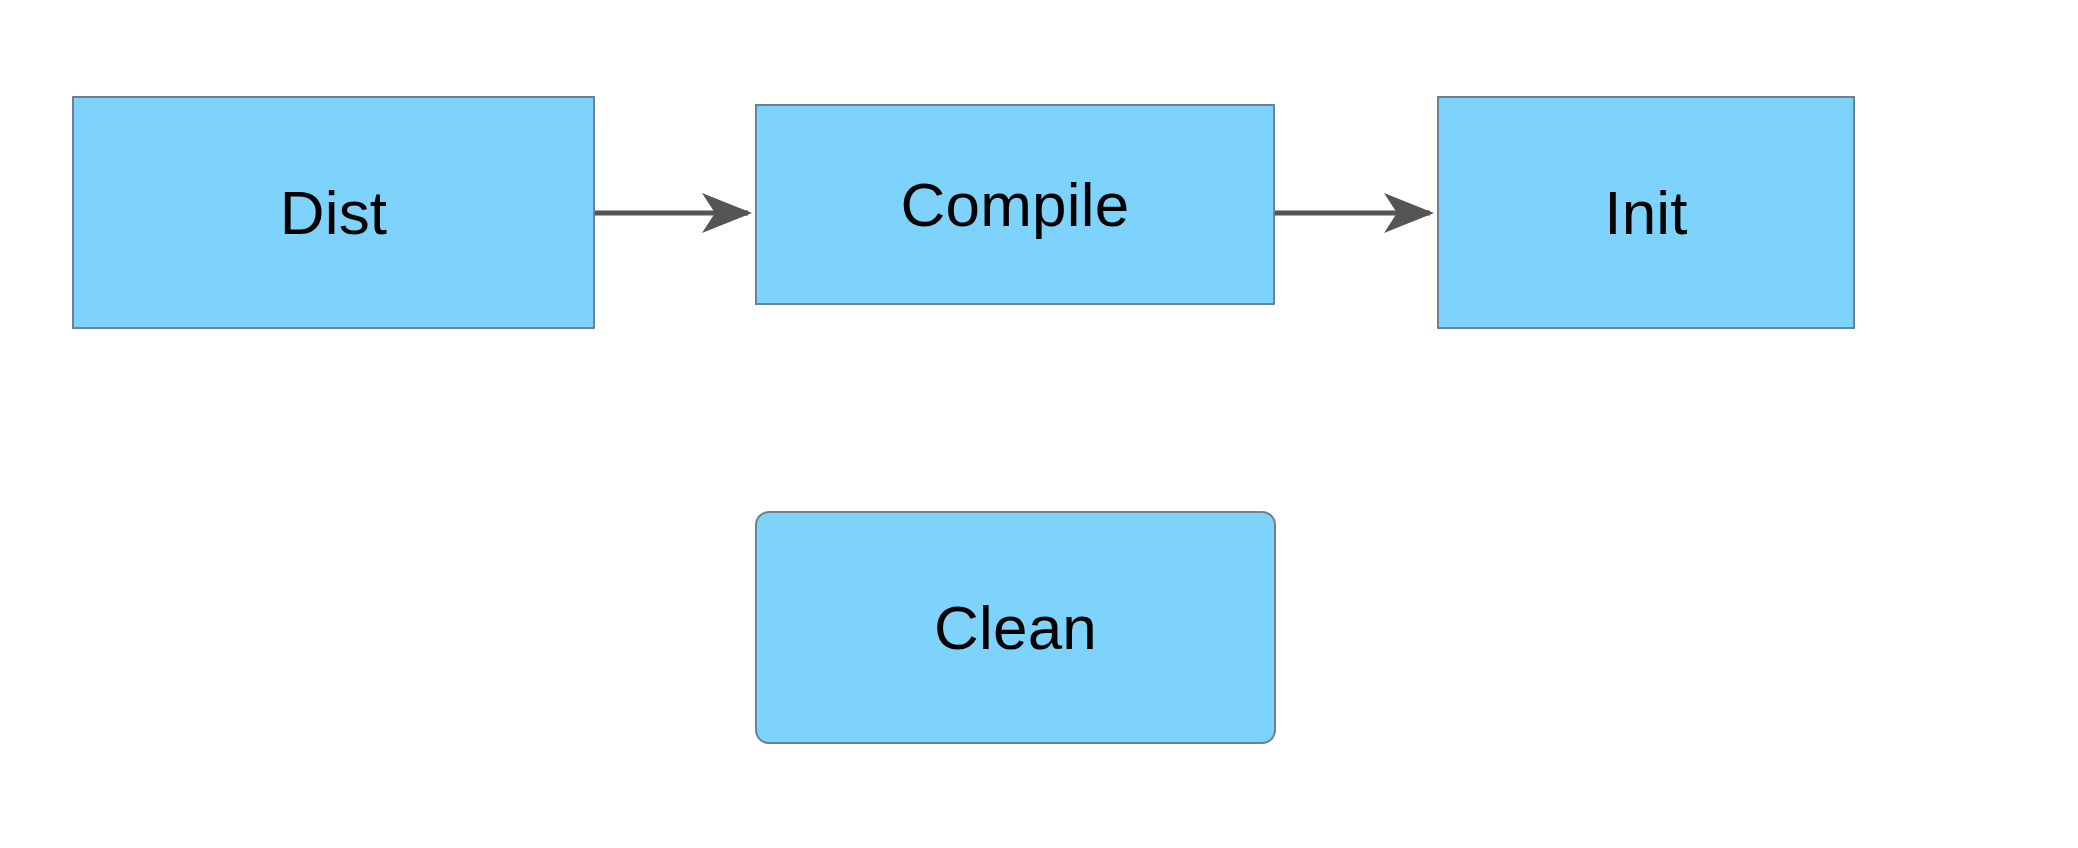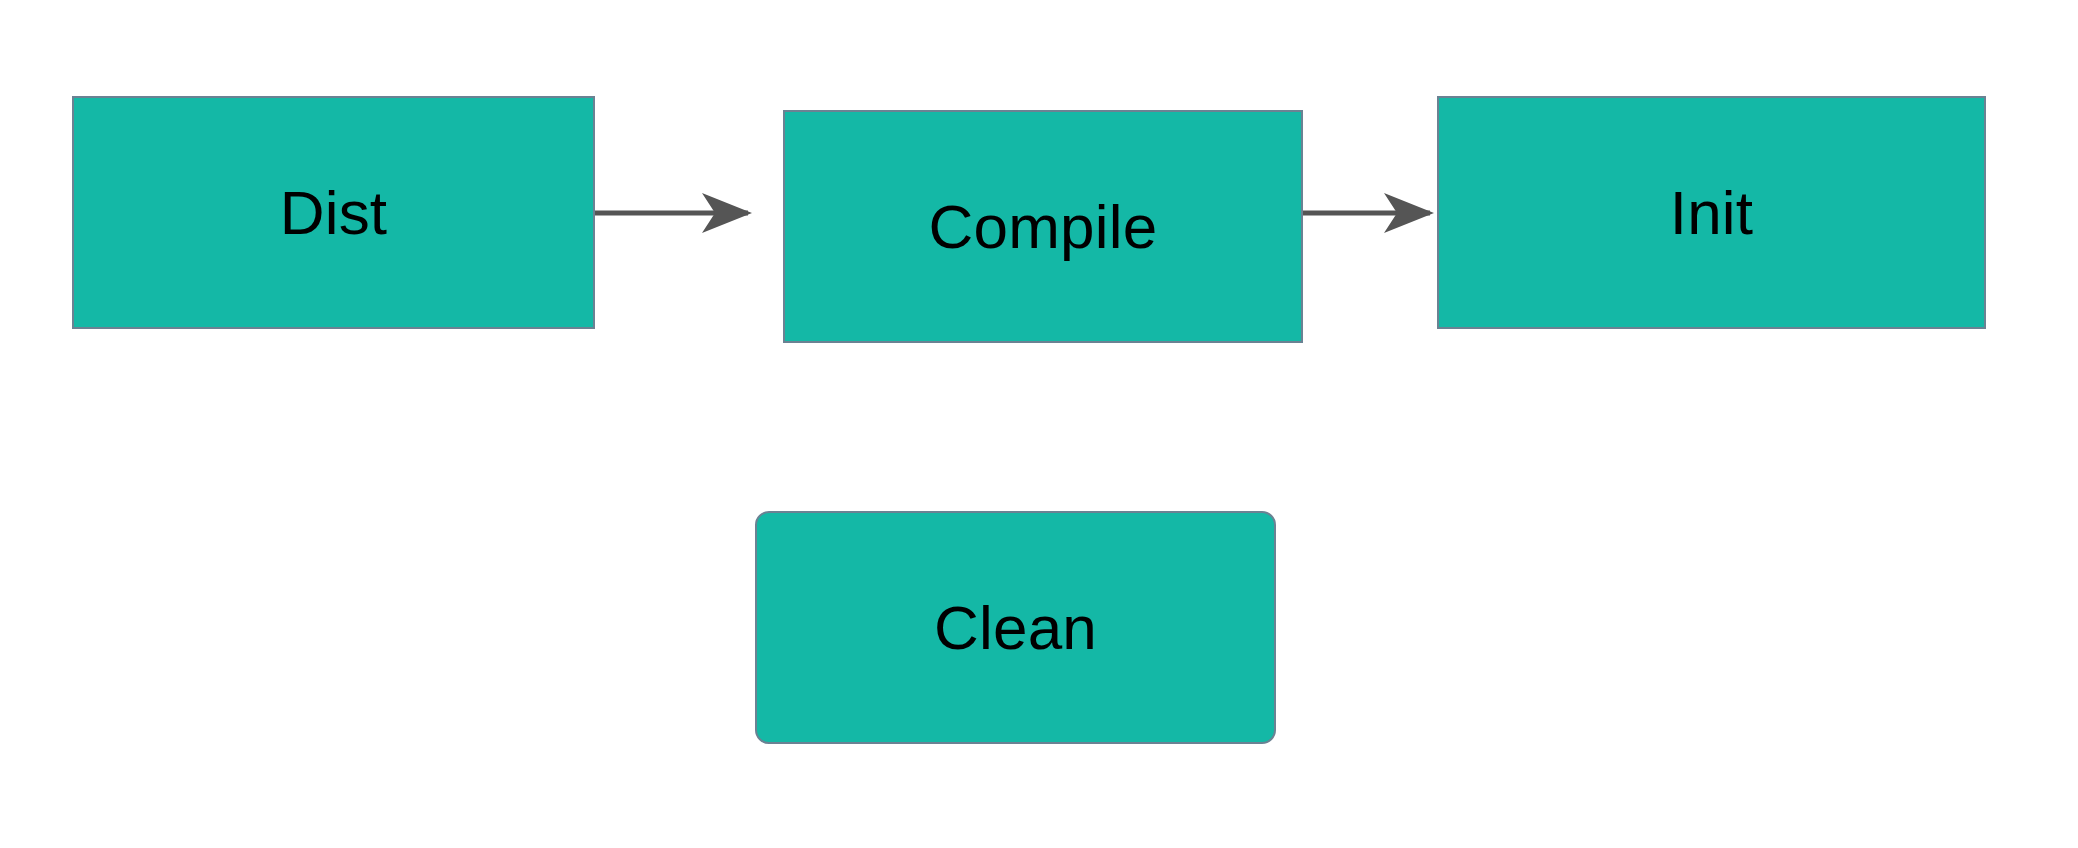--- a/index.html
+++ b/index.html
@@ -14,21 +14,21 @@
   #canvas {
     position: relative;
     width: 2078px;
     height: 848px;
     background: #ffffff;
     overflow: hidden;
   }
   .node {
     position: absolute;
     box-sizing: border-box;
-    background: #14b8a6;
+    background: #7dd3fc;
     border: 2px solid #6b8293;
     display: flex;
     align-items: center;
     justify-content: center;
   }
   .node-label {
     font-family: "Liberation Sans", sans-serif;
     font-size: 62px;
     font-weight: 400;
     color: #000000;
@@ -72,25 +72,25 @@
     </g>
   </svg>
 
   <div class="edge-hit" style="left:595px; top:196px; width:160px;"></div>
   <div class="edge-hit" style="left:1275px; top:196px; width:162px;"></div>
 
   <div class="node" style="left:72px; top:96px; width:523px; height:233px;">
     <span class="node-label">Dist</span>
   </div>
 
-  <div class="node" style="left:755px; top:110px; width:520px; height:233px;margin-left:28px;">
+  <div class="node" style="left:755px; top:104px; width:520px; height:201px;">
     <span class="node-label">Compile</span>
   </div>
 
-  <div class="node" style="left:1437px; top:96px; width:549px; height:233px;">
+  <div class="node" style="left:1437px; top:96px; width:418px; height:233px;">
     <span class="node-label">Init</span>
   </div>
 
   <div class="node" style="left:755px; top:511px; width:521px; height:233px;border-radius:14px;">
     <span class="node-label">Clean</span>
   </div>
 
 </div>
 
 </body></html>

